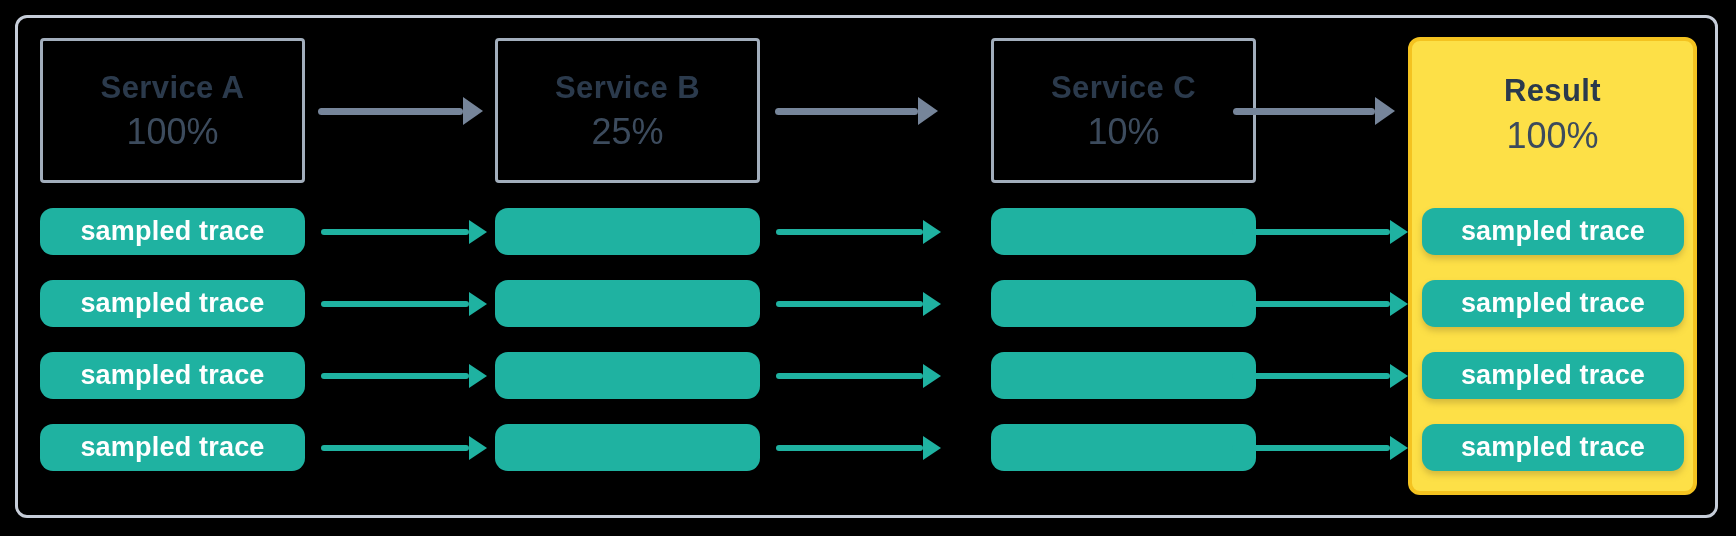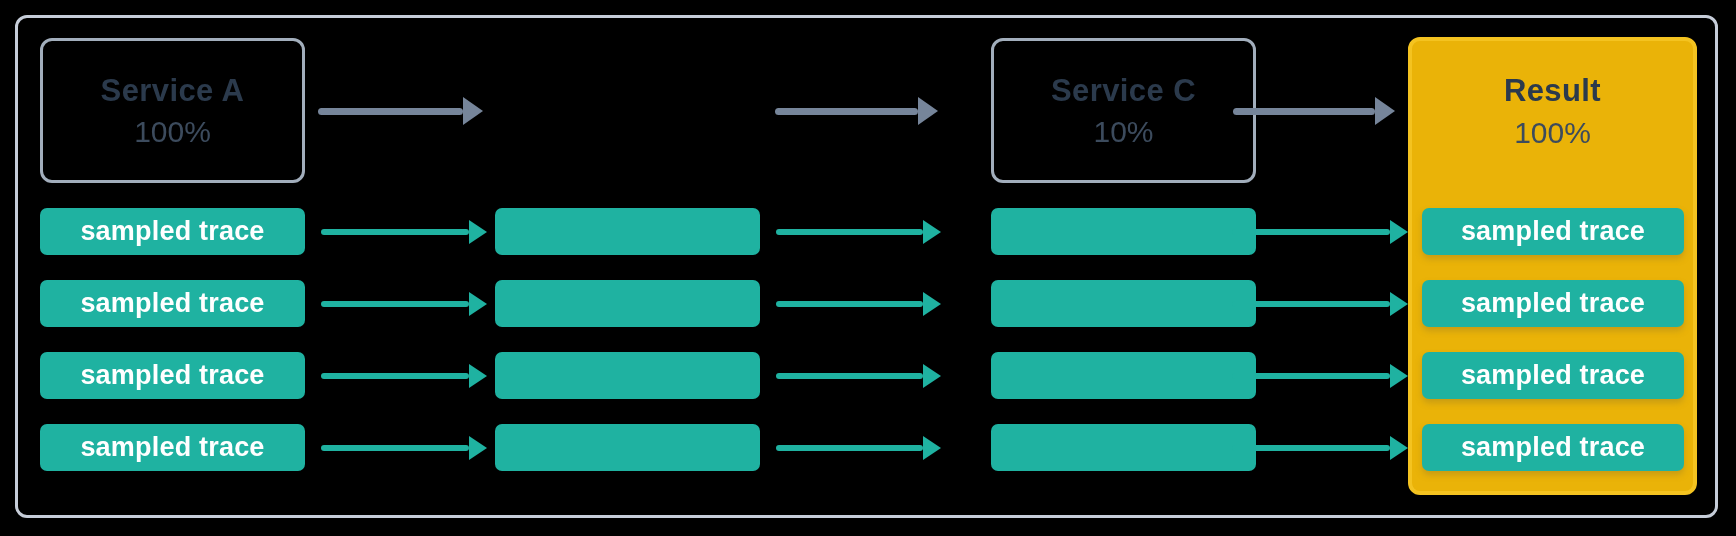--- a/index.html
+++ b/index.html
@@ -7,36 +7,36 @@
     position:relative;width:1736px;height:536px;background:#000000;
     font-family:"Liberation Sans",sans-serif;overflow:hidden;
   }
   .outer-frame{
     position:absolute;left:15px;top:15px;width:1703px;height:503px;
     border:3px solid #c6cdd9;border-radius:12px;box-sizing:border-box;
   }
   
   .svc{
     position:absolute;top:38px;width:265px;height:145px;
-    border:3px solid #a2aebc;border-radius:12px;box-sizing:border-box;
+    border:3px solid #a2aebc;border-radius:4px;box-sizing:border-box;
     display:flex;flex-direction:column;align-items:center;justify-content:center;gap:11px;
     background:transparent;
   }
   .col-a{left:40px}.col-b{left:495px}.col-c{left:991px}
   .svc-name{font-size:31px;font-weight:bold;color:#2b3a4c;letter-spacing:.4px;line-height:1;}
-  .svc-rate{font-size:30px;font-weight:normal;color:#3c4b5d;line-height:1;}
+  .svc-rate{font-size:36px;font-weight:normal;color:#3c4b5d;line-height:1;}
   
   .result{
     position:absolute;left:1408px;top:37px;width:289px;height:458px;
-    background:#eab308;border:4px solid #f4c320;border-radius:12px;box-sizing:border-box;
+    background:#fde047;border:4px solid #f4c320;border-radius:12px;box-sizing:border-box;
     display:flex;flex-direction:column;align-items:center;padding-top:34px;gap:12px;
   }
   
   .bar{
-    position:absolute;height:47px;border-radius:7px;background:#1fb2a1;
+    position:absolute;height:47px;border-radius:13px;background:#1fb2a1;
     display:flex;align-items:center;justify-content:center;
   }
   .bar.col-a,.bar.col-b,.bar.col-c{width:265px}
   .bar.col-r{left:1422px;width:262px;box-shadow:0 4px 6px rgba(140,115,40,.35);}
   .row-1{top:208px}.row-2{top:280px}.row-3{top:352px}.row-4{top:424px}
   .bar-label{color:#ffffff;font-size:27px;font-weight:bold;letter-spacing:.2px;}
   
   .arrow{position:absolute;display:flex;align-items:center;}
   .arrow .shaft{flex:1;border-radius:4px;}
   .arrow .head{width:0;height:0;}
@@ -57,20 +57,24 @@
 </style>
 </head>
 <body>
 
 <div class="canvas">
   <div class="outer-frame"></div>
 
   <div class="svc col-a">
     <div class="svc-name">Service A</div>
     <div class="svc-rate">100%</div>
+  </div>
+  <div class="svc col-b">
+    <div class="svc-name">Service B</div>
+    <div class="svc-rate">25%</div>
   </div>
   <div class="svc col-c">
     <div class="svc-name">Service C</div>
     <div class="svc-rate">10%</div>
   </div>
 
   <div class="result">
     <div class="svc-name">Result</div>
     <div class="svc-rate">100%</div>
   </div>

